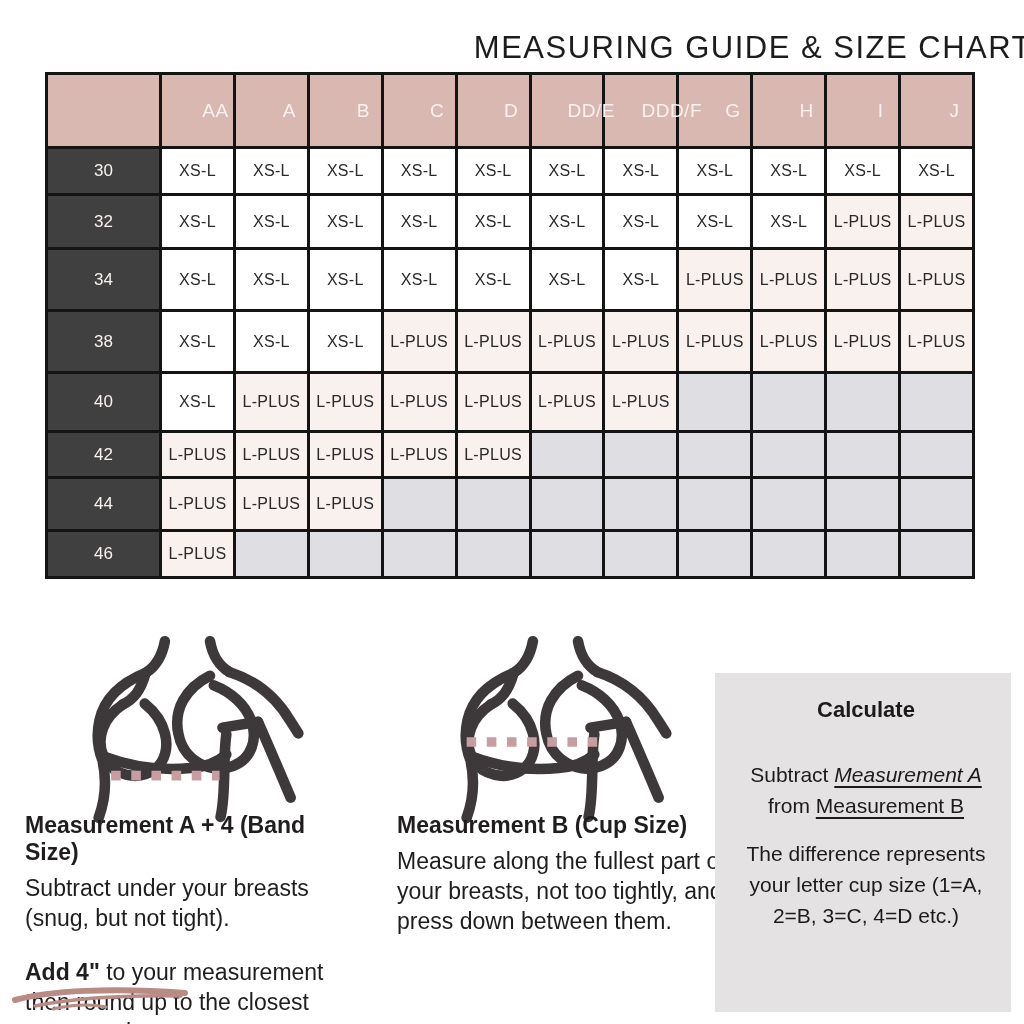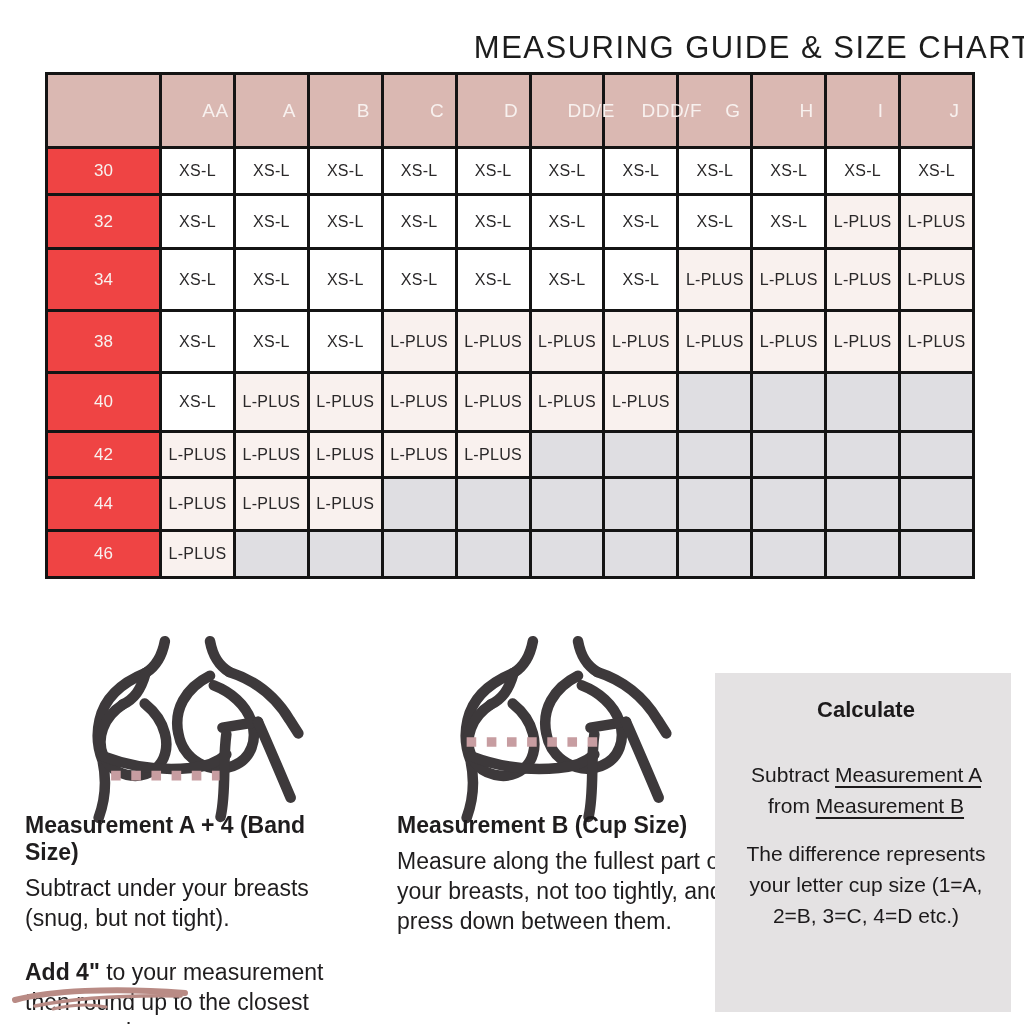--- a/index.html
+++ b/index.html
@@ -28,21 +28,21 @@
     text-align:center;vertical-align:middle;
     padding:0;
   }
   .size-chart thead tr{height:74px;}
   .size-chart thead th{
     background:#dab8b2;color:#f8f1ef;
     font-size:19px;font-weight:400;letter-spacing:.5px;padding-left:36px;
   }
   .size-chart th.corner{width:75px;}
   .size-chart tbody th{
-    background:#ef4444;color:#f8f1ef;
+    background:#404040;color:#f8f1ef;
     font-size:17px;font-weight:400;
   }
   .size-chart td{font-size:16px;letter-spacing:.3px;color:#2b292a;}
   .size-chart td.c-xsl{background:#ffffff;}
   .size-chart td.c-lplus{background:#f9f1ee;}
   .size-chart td.c-empty{background:#dfdee2;}
   .size-chart tbody tr:nth-child(1){height:47px;}
   .size-chart tbody tr:nth-child(2){height:54px;}
   .size-chart tbody tr:nth-child(3){height:62px;}
   .size-chart tbody tr:nth-child(4){height:62px;}
@@ -67,21 +67,21 @@
   .swoosh{position:absolute;left:-14px;top:27px;width:192px;height:28px;pointer-events:none;}
   
   .calc-box{
     position:absolute;left:715px;top:673px;width:296px;height:339px;
     background:#e4e2e3;box-sizing:border-box;
     padding:24px 9px 10px 15px;text-align:center;
   }
   .calc-title{font-size:22px;font-weight:700;margin:0 0 36px 0;color:#1c1a1b;}
   .calc-p{font-size:21px;line-height:31px;margin:0 0 17px 0;color:#1c1a1b;}
   .mref{text-decoration:underline;text-underline-offset:4px;text-decoration-thickness:2px;}
-  .mref.it{}
+  .mref.it{font-style:italic;}
 </style>
 </head>
 <body>
 
 <div class="page">
 
   <h1 class="title">MEASURING GUIDE &amp; SIZE CHART</h1>
 
   <table class="size-chart">
     <thead>

